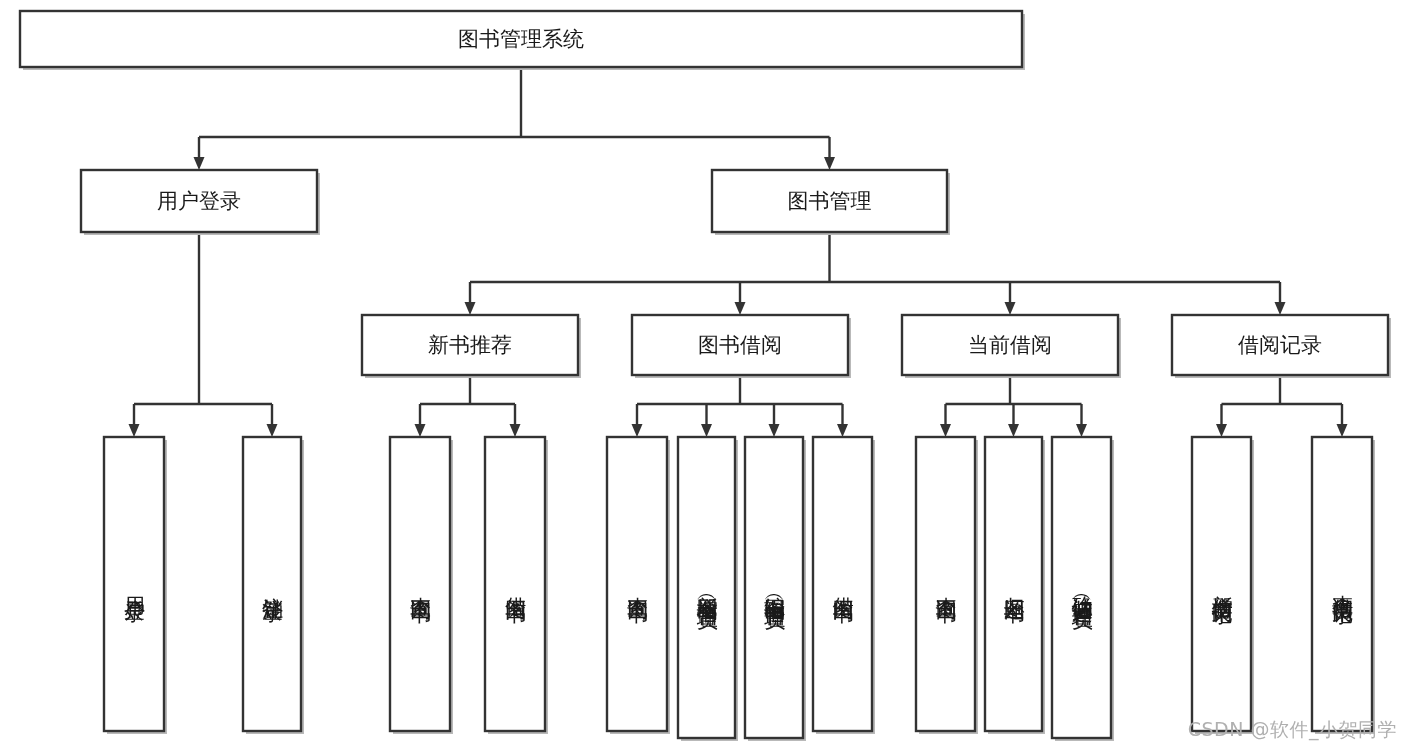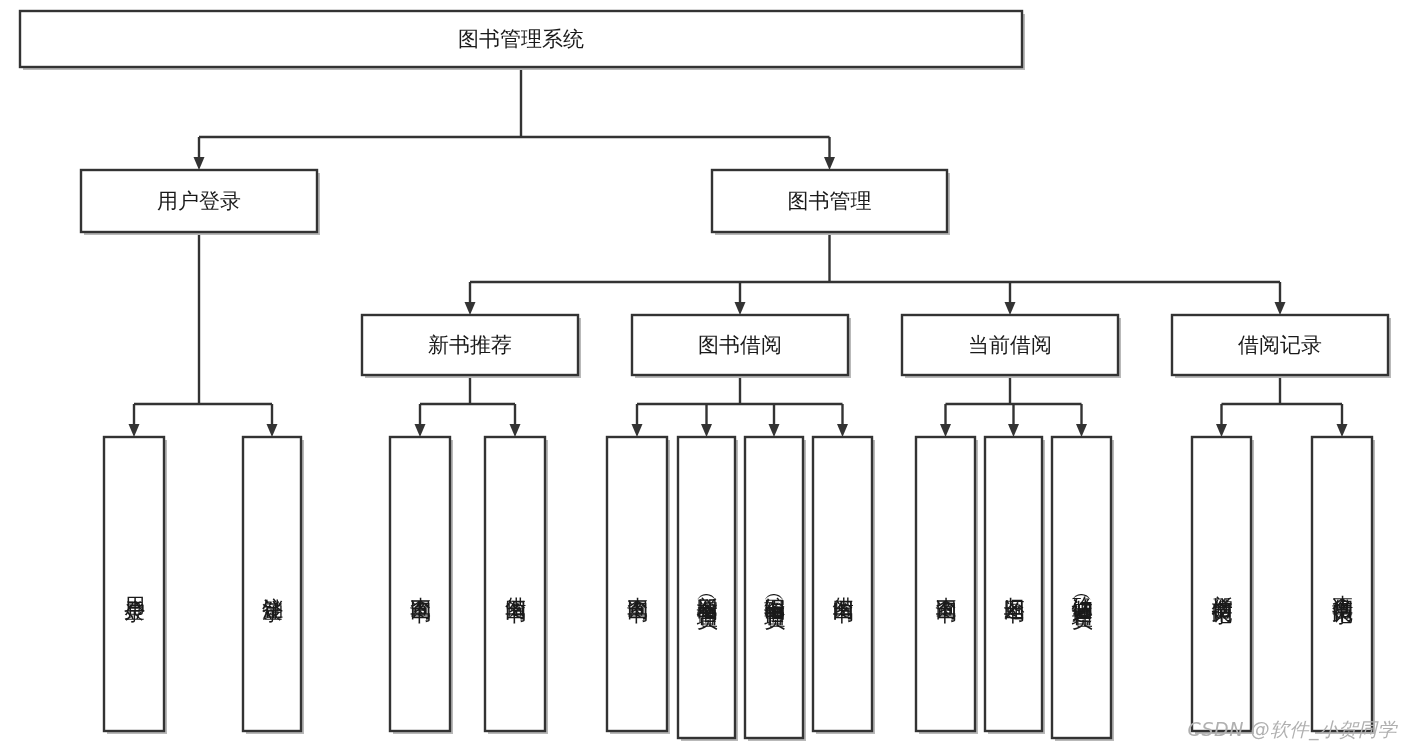--- a/index.html
+++ b/index.html
@@ -50,21 +50,20 @@
   }
   #watermark{
     position:absolute;
     right:8px;
     bottom:4px;
     font-family:"DejaVu Sans","Liberation Sans",sans-serif;
     font-size:19px;
     color:#b0b0b0;
     letter-spacing:0.5px;
     user-select:none;
-    font-style:italic;
   }
 </style>
 </head>
 <body>
 
 <svg id="diagram" viewBox="0 0 1405 747" xmlns="http://www.w3.org/2000/svg">
   <g id="edges-layer">
       <line class="connector" x1="521" y1="67" x2="521" y2="137"></line>
       <line class="connector" x1="199" y1="137" x2="829.5" y2="137"></line>
       <line class="connector" x1="199" y1="137" x2="199" y2="158"></line>

